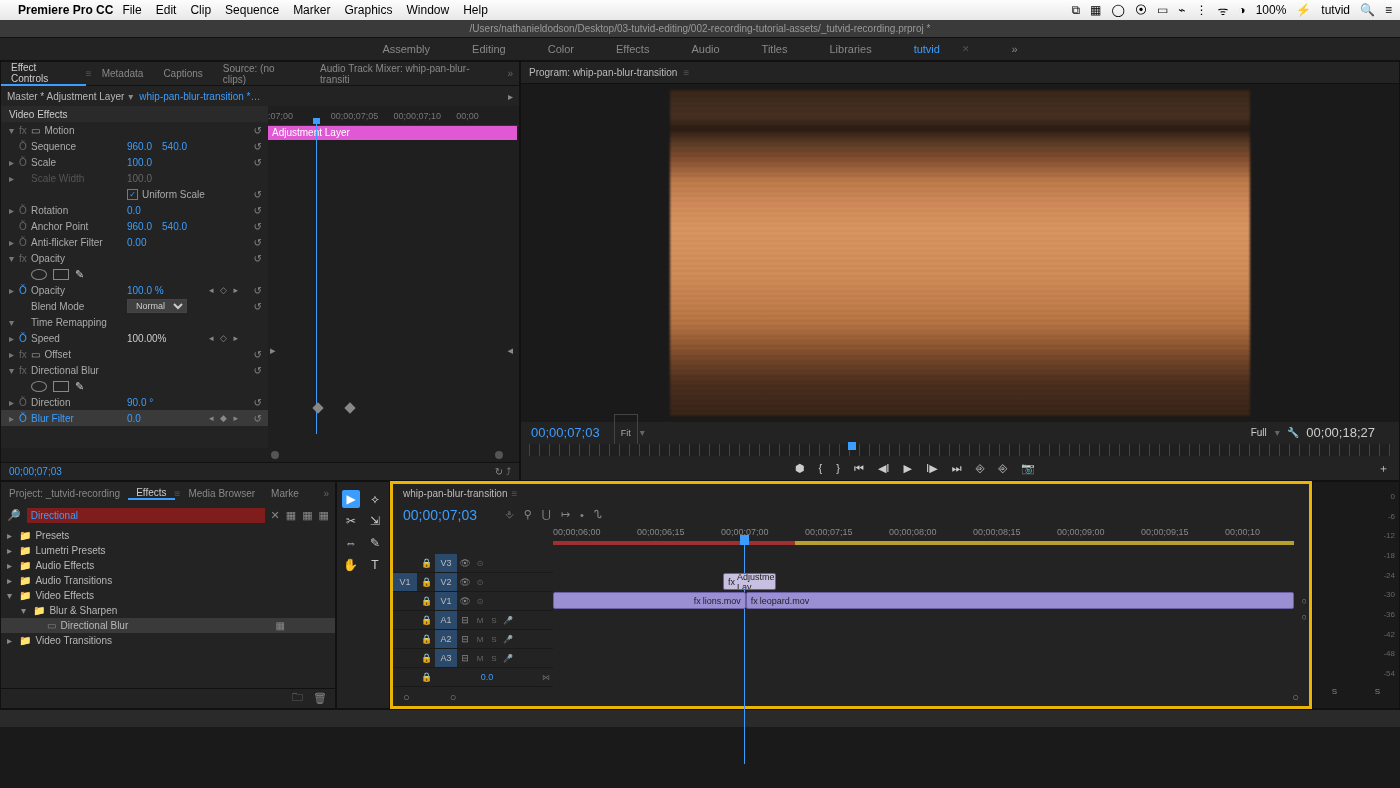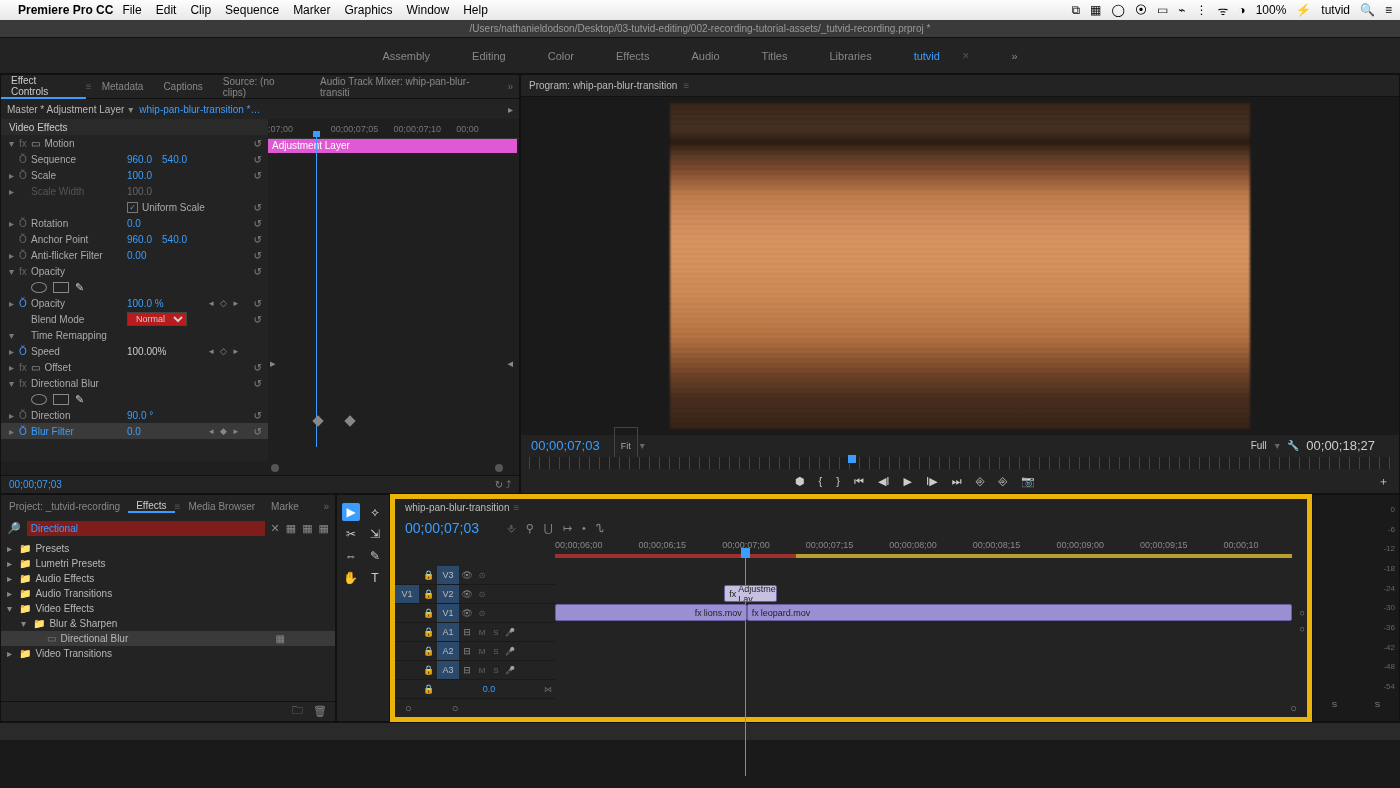--- a/index.html
+++ b/index.html
@@ -4,21 +4,21 @@
 <style>
 * { box-sizing: border-box; margin: 0; padding: 0; font-family: -apple-system, "Helvetica Neue", Arial, sans-serif; }
 body { background: #1a1a1a; color: #b8b8b8; font-size: 11px; overflow: hidden; width: 1400px; height: 788px; }
 .menubar { height: 20px; background: linear-gradient(#fdfdfd,#e8e8e8); display: flex; align-items: center; padding: 0 8px; color: #000; font-size: 12px; }
 .menubar .apple { font-size: 14px; margin-right: 10px; }
 .menubar .appname { font-weight: 600; margin-right: 9px; }
 .menubar .mitem { margin-right: 14px; cursor: default; }
 .menubar .spacer { flex: 1; }
 .menubar .ricon { margin-left: 10px; font-size: 12px; }
 .pathbar { height: 18px; background: #3a3a3a; color: #999; font-size: 10px; display: flex; align-items: center; justify-content: center; border-bottom: 1px solid #111; }
-.workspaces { height: 36px; background: #232323; display: flex; align-items: center; justify-content: center; gap: 30px; font-size: 11px; border-bottom: 1px solid #111; }
+.workspaces { height: 23px; background: #232323; display: flex; align-items: center; justify-content: center; gap: 30px; font-size: 11px; border-bottom: 1px solid #111; }
 .workspaces .ws { color: #888; cursor: pointer; padding: 4px 6px; }
 .workspaces .ws.active { color: #3b9eff; }
 .workspaces .ws.close { color: #555; font-size: 9px; margin-left: -20px; }
 .upper { display: flex; height: 420px; }
 .source-panel { width: 520px; background: #232323; border: 1px solid #111; display: flex; flex-direction: column; }
 .src-tabs { display: flex; height: 24px; align-items: center; font-size: 10px; color: #888; border-bottom: 1px solid #111; }
 .src-tabs .stab { padding: 0 10px; cursor: pointer; }
 .src-tabs .stab.active { color: #ccc; border-bottom: 2px solid #3b9eff; }
 .master-row { display: flex; align-items: center; height: 20px; font-size: 10px; padding-left: 6px; }
 .master-row .seqname { color: #3b9eff; margin-left: 6px; }
@@ -87,21 +87,21 @@
 .proj-tree .trow.indent2 { padding-left: 34px; }
 .proj-tree .trow.sel { background:#3a3a3a; }
 .proj-tree .tw { width:12px; color:#888; }
 .proj-tree .fold { color:#888; margin-right:4px; }
 .proj-tree .fxic { position:absolute; right:50px; color:#888; }
 .proj-foot { height:20px; border-top:1px solid #111; display:flex; align-items:center; justify-content:flex-end; padding-right:8px; gap:10px; color:#888; }
 .tools-col { width: 54px; background:#232323; border:1px solid #111; display:flex; flex-direction:column; align-items:center; padding-top:8px; gap:4px; }
 .tools-col .trow2 { display:flex; gap:6px; }
 .tools-col .tool { width:18px; height:18px; display:flex; align-items:center; justify-content:center; color:#ccc; font-size:12px; cursor:pointer; }
 .tools-col .tool.active { background:#3b9eff; color:#fff; border-radius:2px; }
-.timeline-panel { flex:1; background:#232323; border:5px solid #eab308; display:flex; flex-direction:column; position:relative; }
+.timeline-panel { flex:1; background:#232323; border:3px solid #eab308; display:flex; flex-direction:column; position:relative; }
 .tl-tab { height:20px; display:flex; align-items:center; padding-left:10px; font-size:10px; color:#bbb; }
 .tl-head { display:flex; align-items:center; height:26px; padding-left:10px; gap:10px; }
 .tl-head .tc { color:#3b9eff; font-size:14px; }
 .tl-head .hic { color:#888; font-size:11px; cursor:pointer; }
 .tl-ruler { height: 30px; position:relative; margin-left:160px; }
 .tl-ruler .ticks { position:absolute; top:0; left:0; right:0; display:flex; font-size:9px; color:#888; }
 .tl-ruler .ticks span { flex:1; }
 .tl-ruler .bar { position:absolute; top:14px; left:0; height:4px; }
 .tl-ruler .bar.red { background:#a03030; width:32%; }
 .tl-ruler .bar.yellow { background:#b8a030; left:32%; width:66%; }
@@ -116,21 +116,21 @@
 .tl-track-heads .th .lk { width:16px; text-align:center; color:#888; }
 .tl-track-heads .th .ms { width:14px; text-align:center; color:#666; font-size:8px; }
 .tl-track-content { flex:1; position:relative; }
 .tl-clip { position:absolute; height:17px; background:#9b8fd4; border:1px solid #6b5fa4; font-size:9px; color:#222; display:flex; align-items:center; padding-left:4px; border-radius:2px; overflow:hidden; }
 .tl-clip.adj { background:#c8c0e0; }
 .tl-foot { height:20px; display:flex; align-items:center; padding-left:10px; gap:10px; color:#888; }
 .meters { width:88px; background:#1a1a1a; border:1px solid #111; position:relative; }
 .meters .scale { position:absolute; right:4px; top:10px; bottom:30px; display:flex; flex-direction:column; justify-content:space-between; font-size:8px; color:#666; text-align:right; }
 .meters .lr { position:absolute; bottom:12px; left:0; right:0; display:flex; justify-content:space-around; font-size:8px; color:#888; }
 .statusbar { height:18px; background:#2a2a2a; border-top:1px solid #111; }
-select.blend { background:#b91c1c; color:#ccc; border:1px solid #444; font-size:9px; padding:0 4px; }
+select.blend { background:#404040; color:#ccc; border:1px solid #444; font-size:9px; padding:0 4px; }
 </style>
 </head>
 <body>
 
 <div class="menubar">
   <span class="apple"></span>
   <span class="appname">Premiere Pro CC</span>
   <span class="mitem">File</span>
   <span class="mitem">Edit</span>
   <span class="mitem">Clip</span>

